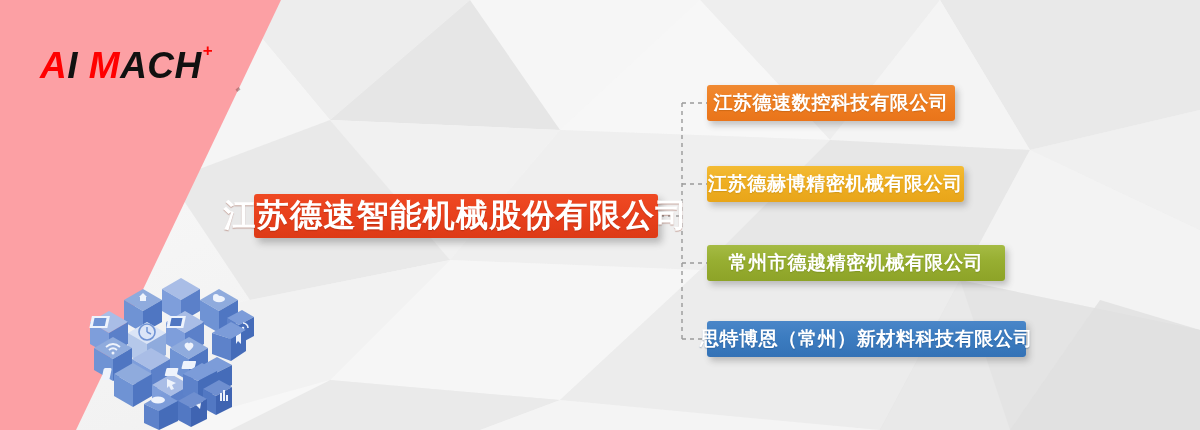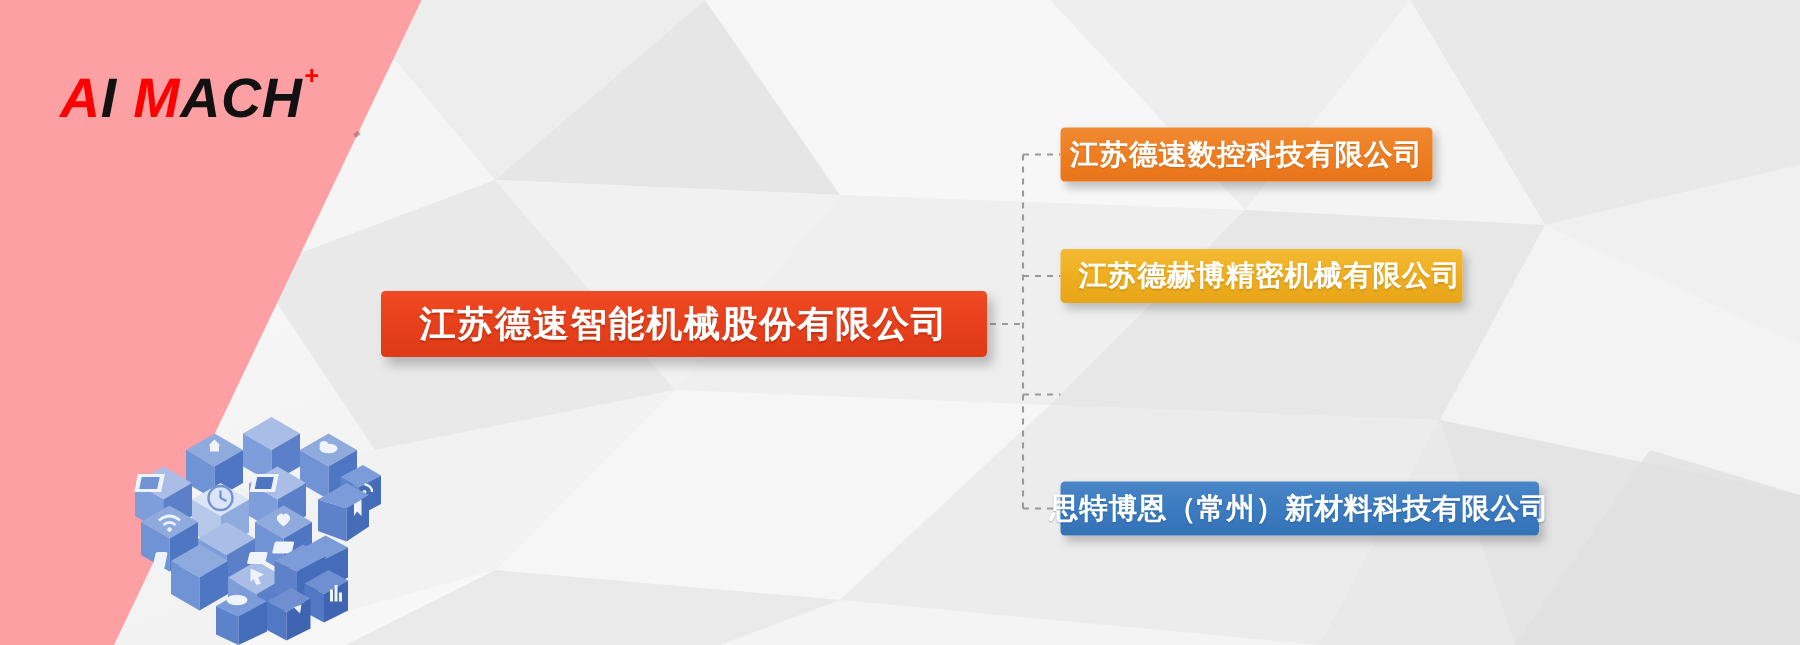--- a/index.html
+++ b/index.html
@@ -123,21 +123,21 @@
     border-radius: 3px;
     box-shadow: 4px 5px 7px rgba(70,70,70,0.32);
     font-family: "DejaVu Sans", "Liberation Sans", sans-serif;
   }
 
   .node-root {
     left: 254px;
     top: 194px;
     width: 404px;
     height: 44px;
-    font-size: 24px;
+    font-size: 32px;
     letter-spacing: 1.2px;
     background: linear-gradient(180deg, #ef4a23 0%, #e8401c 48%, #dd3a16 100%);
     text-shadow: 0 1px 1px rgba(120,25,0,0.35);
   }
 
   .node-child {
     height: 36px;
     font-size: 19px;
     letter-spacing: 0.6px;
     box-shadow: 3px 4px 6px rgba(70,70,70,0.30);
@@ -145,21 +145,20 @@
 
   .node-c0 {
     left: 707px; top: 85px; width: 248px;
     background: linear-gradient(180deg, #f08a33 0%, #ef7f22 45%, #e9741a 100%);
     text-shadow: 0 1px 1px rgba(140,70,0,0.3);
   }
   .node-c1 {
     left: 707px; top: 166px; width: 257px;
     background: linear-gradient(180deg, #f3bb34 0%, #efaf22 45%, #e8a519 100%);
     text-shadow: 0 1px 1px rgba(150,110,0,0.3);
-    padding-left: 11px;
   }
   .node-c2 {
     left: 707px; top: 245px; width: 298px;
     background: linear-gradient(180deg, #a5bb44 0%, #97ae31 45%, #8da327 100%);
     text-shadow: 0 1px 1px rgba(85,105,0,0.3);
   }
   .node-c3 {
     left: 707px; top: 321px; width: 319px;
     background: linear-gradient(180deg, #4a86c8 0%, #3c7cc0 45%, #3472b6 100%);
     text-shadow: 0 1px 1px rgba(15,60,110,0.35);
@@ -359,16 +358,17 @@
       <line x1="682" y1="339" x2="707" y2="339"></line>
     </g>
   </svg>
 
   <div class="node node-root">江苏德速智能机械股份有限公司</div>
 
   <div class="node node-child node-c0">江苏德速数控科技有限公司</div>
 
   <div class="node node-child node-c1">江苏德赫博精密机械有限公司</div>
 
+  <div class="node node-child node-c2">常州市德越精密机械有限公司</div>
 
   <div class="node node-child node-c3">思特博恩（常州）新材料科技有限公司</div>
 
 </div>
 
 </body></html>

